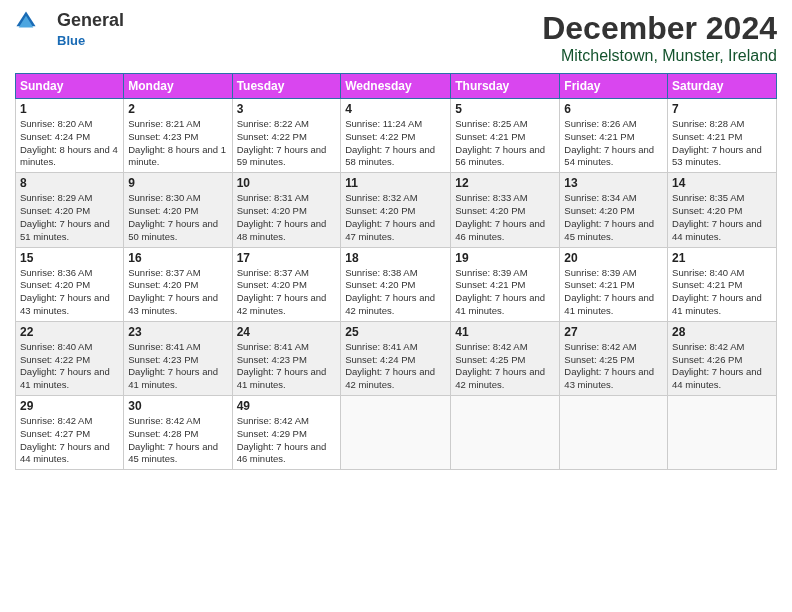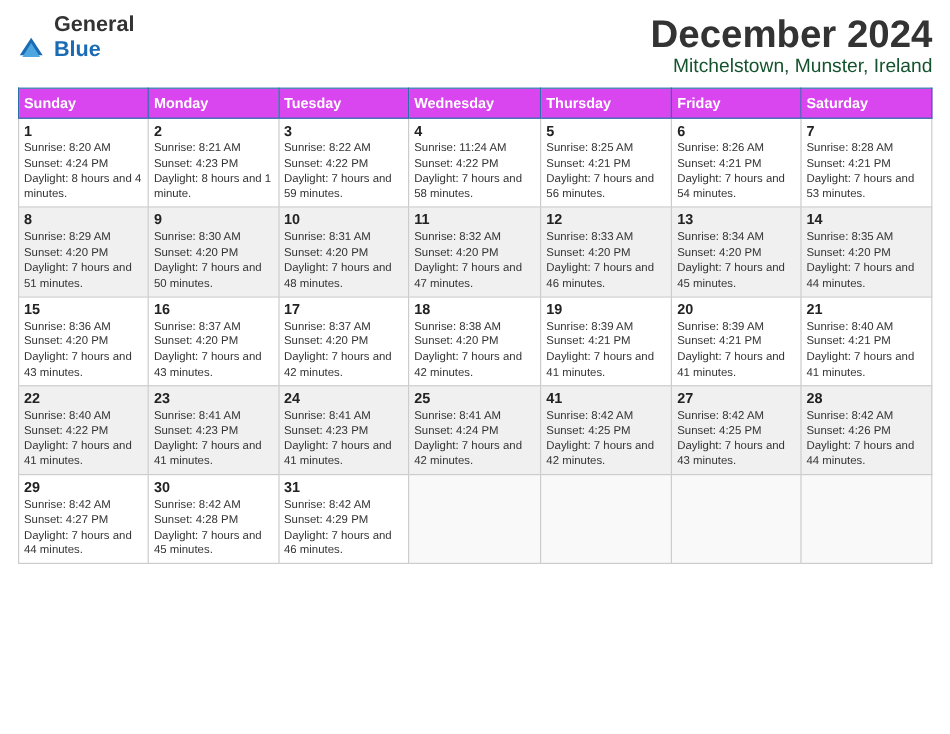--- a/index.html
+++ b/index.html
@@ -16,30 +16,30 @@
       padding: 10px 15px;
     }
     .header {
       display: flex;
       justify-content: space-between;
       align-items: flex-start;
       margin-bottom: 8px;
     }
     .logo {
       display: flex;
-      align-items: flex-end;
-      gap: 8px;
+      align-items: flex-start;
+      gap: 20px;
     }
     .logo-text-general {
       font-size: 18px;
       font-weight: bold;
       color: #333;
     }
     .logo-text-blue {
-      font-size: 18px;
+      font-size: 13px;
       font-weight: bold;
       color: #1a6bb5;
     }
     .logo-icon {
       width: 22px;
       height: 22px;
     }
     .title-block {
       text-align: right;
       margin-left: 20px;
@@ -372,21 +372,21 @@
       </td>
           <td>
         <span class="day-num">30</span>
         <div class="day-info">
           <span>Sunrise: 8:42 AM</span><br>
           <span>Sunset: 4:28 PM</span><br>
           <span>Daylight: 7 hours and 45 minutes.</span>
         </div>
       </td>
           <td>
-        <span class="day-num">31</span>
+        <span class="day-num">49</span>
         <div class="day-info">
           <span>Sunrise: 8:42 AM</span><br>
           <span>Sunset: 4:29 PM</span><br>
           <span>Daylight: 7 hours and 46 minutes.</span>
         </div>
       </td>
           <td class="empty-cell"></td>
           <td class="empty-cell"></td>
           <td class="empty-cell"></td>
           <td class="empty-cell"></td>

